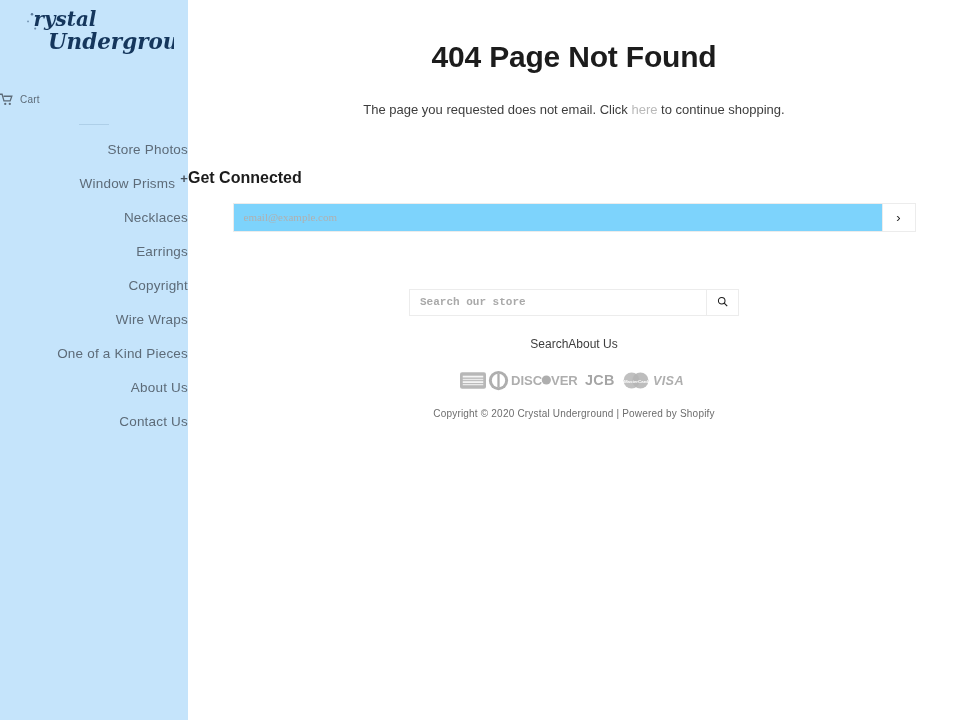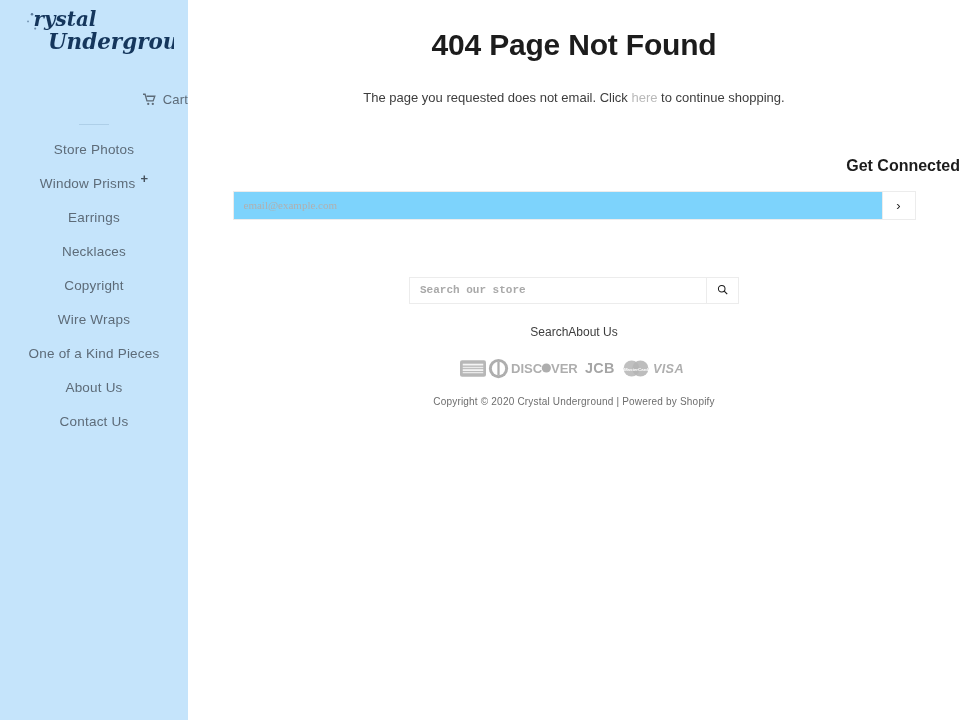--- a/index.html
+++ b/index.html
@@ -40,45 +40,45 @@
   .nav {
     width: 100%;
     display: flex;
     flex-direction: column;
     align-items: center;
   }
 
   .nav-cart {
     display: flex;
     align-items: center;
-    justify-content: flex-end;
+    justify-content: flex-start;
     gap: 6px;
     width: 100%;
     height: 34px;
     color: #5d6b78;
-    font-size: 13px;
+    font-size: 10px;
     letter-spacing: .2px;
     cursor: pointer;
   }
   .cart-icon { display: inline-block; width: 14px; height: 13px; }
   .cart-icon svg { display: block; }
 
   .nav-divider {
     width: 30px;
     height: 1px;
     background: #aecfe8;
     margin: 8px 0 7px 0;
   }
 
   .nav-item {
     width: 100%;
     height: 34px;
     display: flex;
     align-items: center;
-    justify-content: center;
+    justify-content: flex-end;
     color: #5d6b78;
     font-size: 13.5px;
     letter-spacing: .2px;
     cursor: pointer;
   }
   .nav-item .plus {
     font-size: 13px;
     font-weight: bold;
     color: #46525e;
     margin-left: 5px;
@@ -90,21 +90,21 @@
   
   .main {
     flex: 1;
     height: 720px;
     background: #ffffff;
     position: relative;
   }
 
   .content {
     width: 100%;
-    padding-top: 26px;
+    padding-top: 38px;
   }
 
   .h1-404 {
     margin: 0;
     text-align: center;
     font-size: 30px;
     font-weight: bold;
     color: #1c1c1c;
     letter-spacing: -0.2px;
     line-height: 1.25;
@@ -116,21 +116,21 @@
     font-size: 13px;
     color: #3d3d3d;
   }
   .sub-text a {
     color: #b9b9b9;
     text-decoration: none;
   }
 
   .get-connected {
     margin: 52px 0 0 0;
-    text-align: right;
+    text-align: left;
     font-size: 16px;
     font-weight: bold;
     color: #1c1c1c;
   }
 
   .newsletter {
     margin: 16px auto 0 auto;
     width: 683px;
     display: flex;
     height: 29px;
@@ -256,25 +256,25 @@
       <div class="nav-item">
         <span>Store Photos</span>
       </div>
 
       <div class="nav-item">
         <span>Window Prisms</span>
         <span class="plus">+</span>
       </div>
 
       <div class="nav-item">
+        <span>Necklaces</span>
+      </div>
+
+      <div class="nav-item">
         <span>Earrings</span>
-      </div>
-
-      <div class="nav-item">
-        <span>Necklaces</span>
       </div>
 
       <div class="nav-item">
         <span>Copyright</span>
       </div>
 
       <div class="nav-item">
         <span>Wire Wraps</span>
       </div>
 

